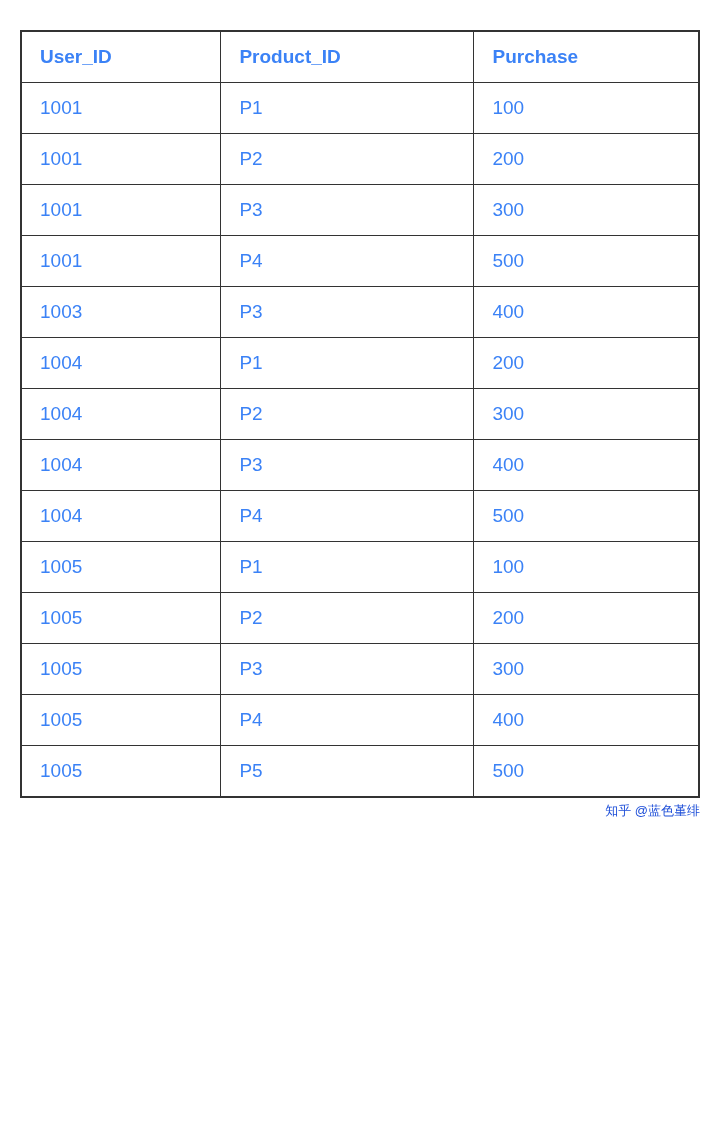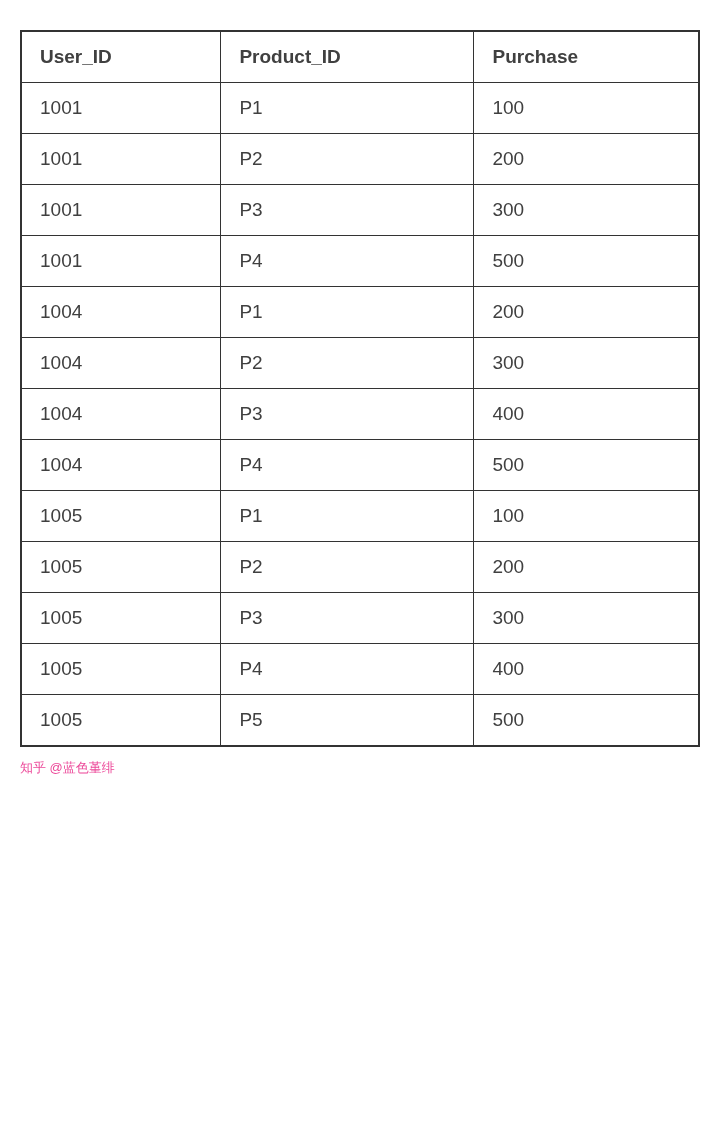--- a/index.html
+++ b/index.html
@@ -29,38 +29,38 @@
       width: 100%;
       border-collapse: collapse;
       border: 2px solid #333;
     }
 
     th, td {
       border: 1.5px solid #333;
       padding: 14px 18px;
       text-align: left;
       font-size: 19px;
-      color: #404040;
+      color: #3b82f6;
     }
 
     th {
       font-weight: bold;
       background: #ffffff;
     }
 
     td {
       background: #ffffff;
     }
 
     .footer-text {
       width: 680px;
-      text-align: left;
-      margin-top: 12px;
+      text-align: right;
+      margin-top: 4px;
       font-size: 13px;
-      color: #ec4899;
+      color: #1d4ed8;
     }
   </style>
 </head>
 <body>
 
 <div class="table-wrapper">
   <table>
     <thead>
       <tr>
         <th>User_ID</th>
@@ -81,20 +81,25 @@
         </tr>
         <tr>
           <td>1001</td>
           <td>P3</td>
           <td>300</td>
         </tr>
         <tr>
           <td>1001</td>
           <td>P4</td>
           <td>500</td>
+        </tr>
+        <tr>
+          <td>1003</td>
+          <td>P3</td>
+          <td>400</td>
         </tr>
         <tr>
           <td>1004</td>
           <td>P1</td>
           <td>200</td>
         </tr>
         <tr>
           <td>1004</td>
           <td>P2</td>
           <td>300</td>

